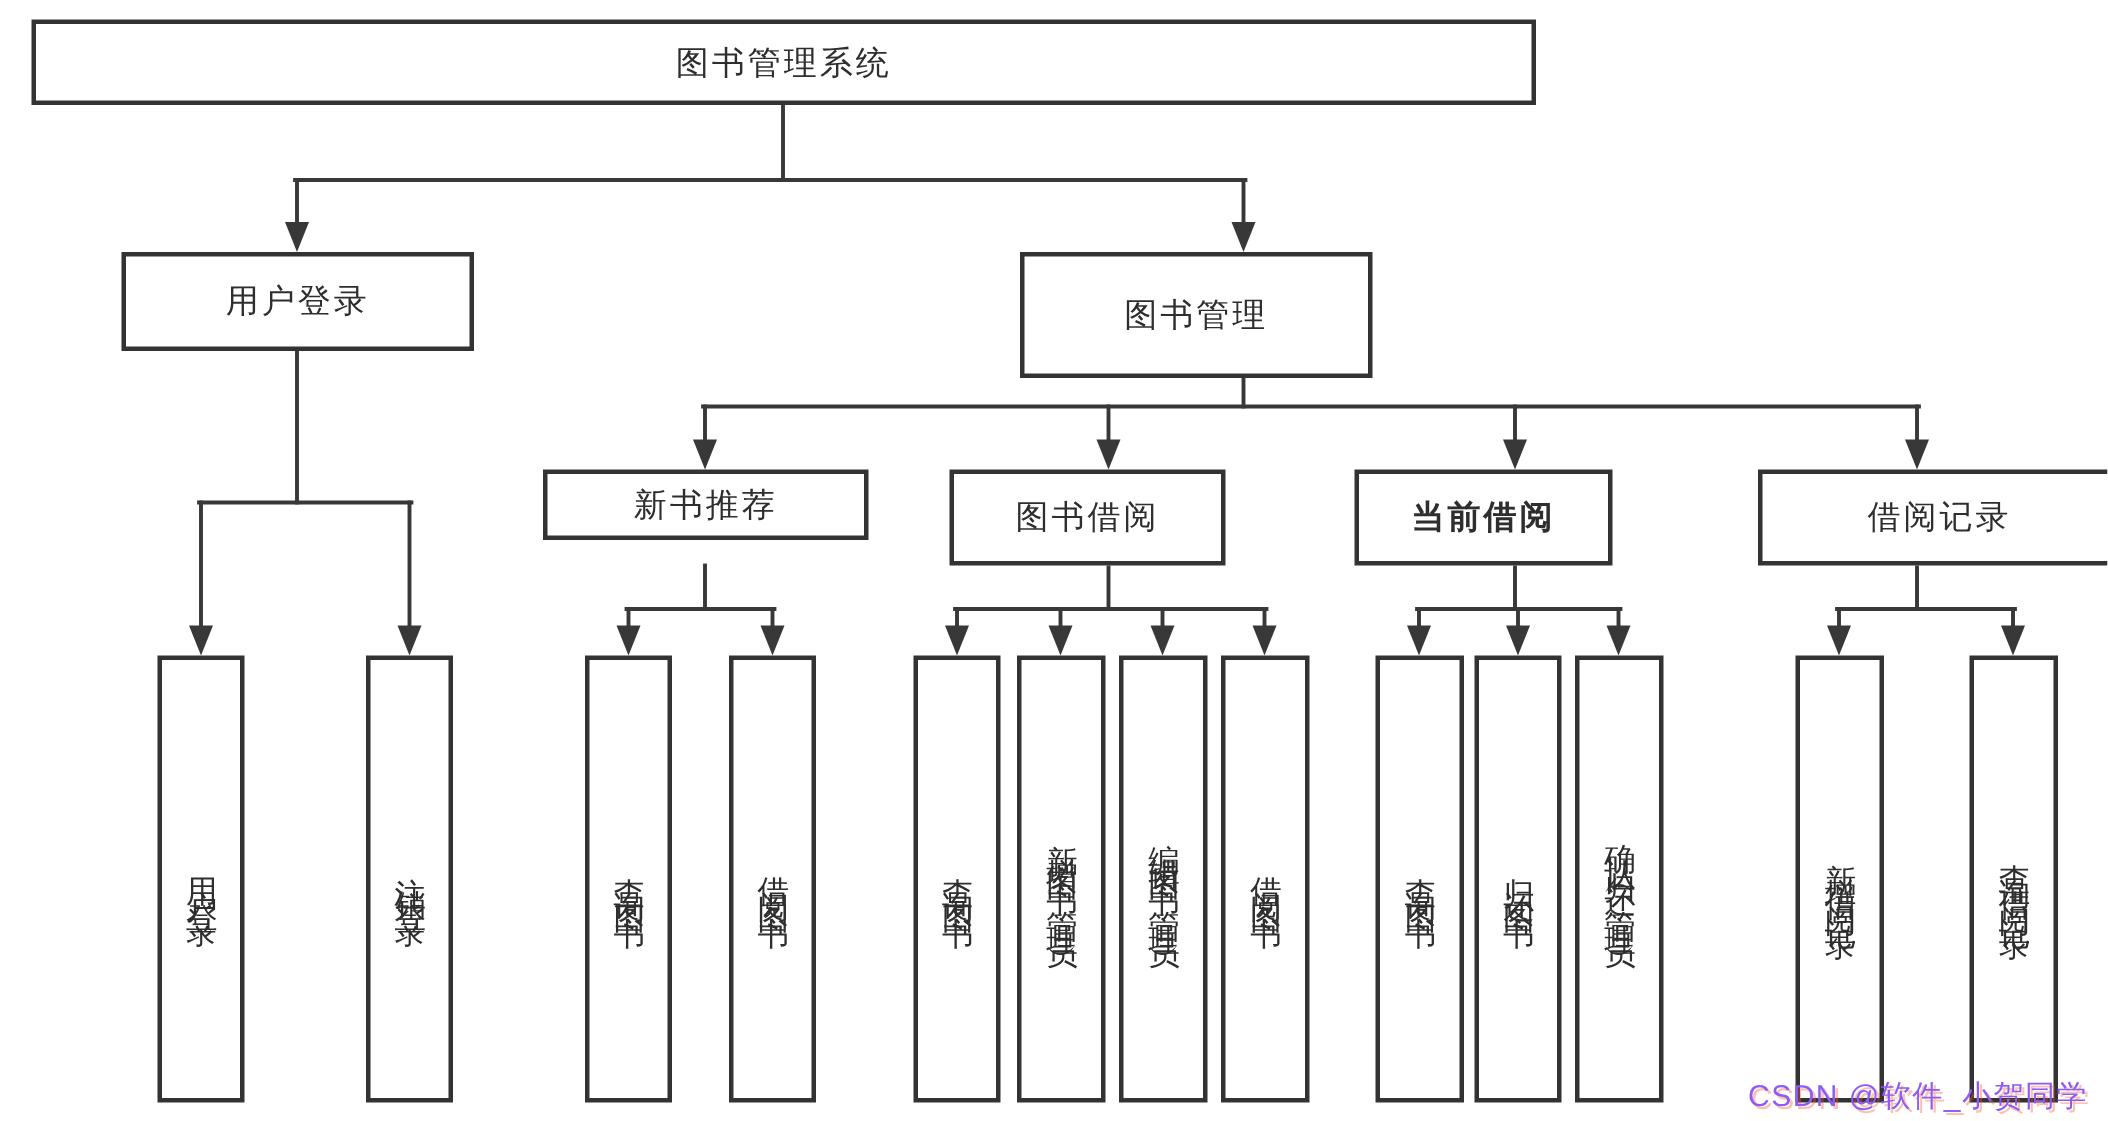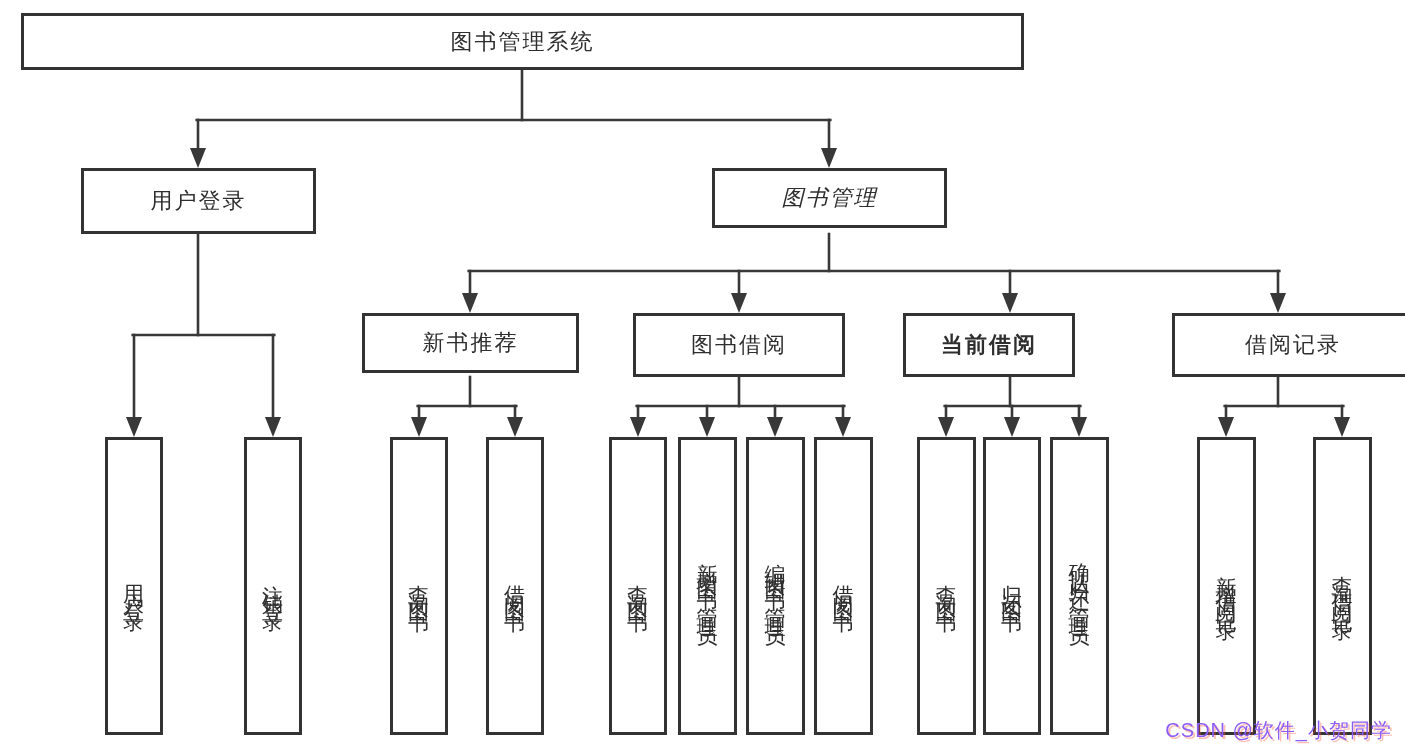--- a/index.html
+++ b/index.html
@@ -81,28 +81,28 @@
       <polygon points="1334,417 1350,417 1342,437"></polygon>
     </svg>
 
   <div class="box hbox" style="left:21px;top:13px;width:1003px;height:57px;">
     <span>图书管理系统</span>
   </div>
 
   <div class="box hbox" style="left:81px;top:168px;width:235px;height:66px;">
     <span>用户登录</span>
   </div>
-  <div class="box hbox" style="left:712px;top:168px;width:235px;height:60px;font-style:italic;">
+  <div class="box hbox" style="left:680px;top:168px;width:235px;height:84px;">
     <span>图书管理</span>
   </div>
 
-  <div class="box hbox" style="left:362px;top:313px;width:217px;height:60px;">
+  <div class="box hbox" style="left:362px;top:313px;width:217px;height:47px;">
     <span>新书推荐</span>
   </div>
-  <div class="box hbox" style="left:633px;top:313px;width:212px;height:64px;">
+  <div class="box hbox" style="left:633px;top:313px;width:184px;height:64px;">
     <span>图书借阅</span>
   </div>
   <div class="box hbox" style="left:903px;top:313px;width:172px;height:64px;font-weight:bold;">
     <span>当前借阅</span>
   </div>
   <div class="box hbox" style="left:1172px;top:313px;width:242px;height:64px;">
     <span>借阅记录</span>
   </div>
 
   <div class="box vbox" style="left:105px;top:437px;width:58px;height:298px;">

